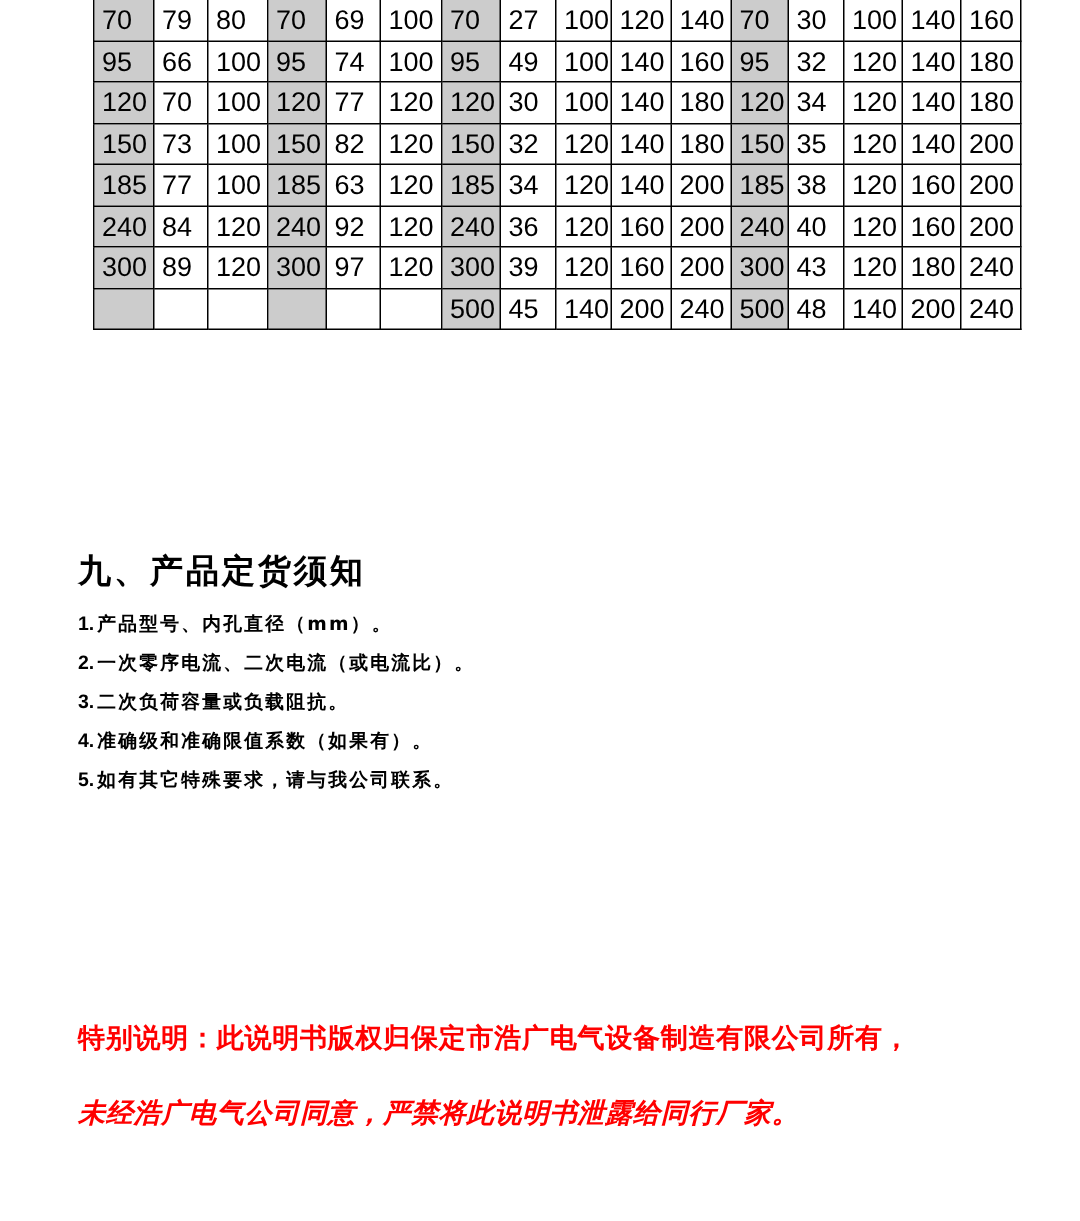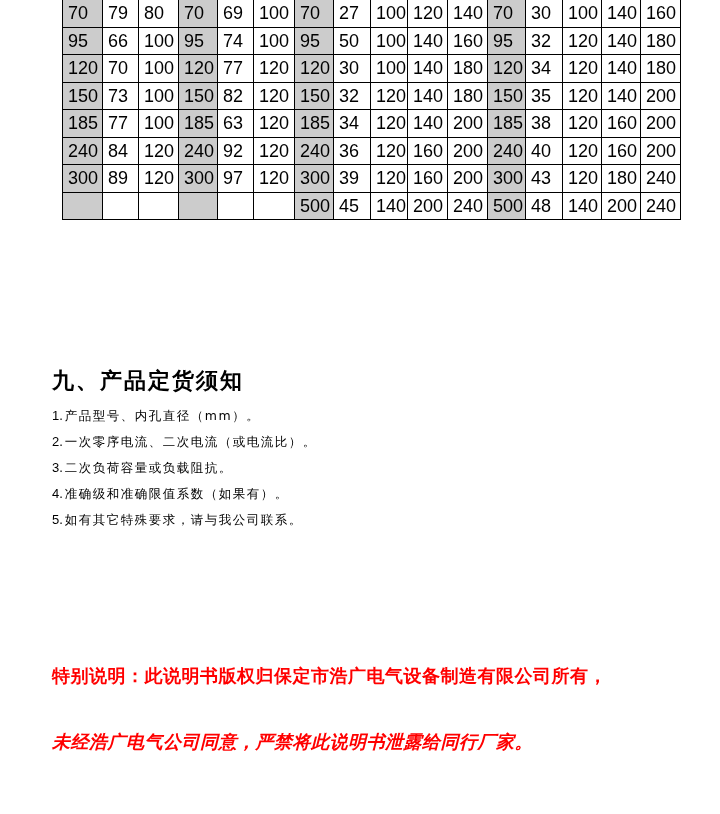--- a/index.html
+++ b/index.html
@@ -52,39 +52,40 @@
       top: 406px;
       margin: 0;
       padding: 0;
       list-style: none;
       font-size: 12.5px;
       letter-spacing: 1.5px;
     }
     .notice-list li {
       height: 26px;
       line-height: 20px;
+      font-weight: bold;
     }
     .notice-list .num {
       font-family: "Liberation Sans", sans-serif;
       font-size: 13px;
       letter-spacing: 0;
       margin-right: 2px;
     }
     .special-note {
       position: absolute;
       left: 52px;
       margin: 0;
       color: #ff0000;
       font-weight: bold;
       font-size: 18px;
       letter-spacing: 0.5px;
       white-space: nowrap;
       font-family: "DejaVu Sans", sans-serif;
     }
-    .special-note.line1 { top: 664px; }
+    .special-note.line1 { top: 680px; }
     .special-note.line2 { top: 730px; font-style: italic; }
   </style>
 </head>
 <body>
 
 <table class="spec-table">
   <colgroup id="spec-colgroup">
       <col style="width: 40px;">
       <col style="width: 36px;">
       <col style="width: 40px;">
@@ -122,21 +123,21 @@
         <td>160</td>
       </tr>
       <tr>
         <td class="key">95</td>
         <td>66</td>
         <td>100</td>
         <td class="key">95</td>
         <td>74</td>
         <td>100</td>
         <td class="key">95</td>
-        <td>50</td>
+        <td>49</td>
         <td>100</td>
         <td>140</td>
         <td>160</td>
         <td class="key">95</td>
         <td>32</td>
         <td>120</td>
         <td>140</td>
         <td>180</td>
       </tr>
       <tr>

